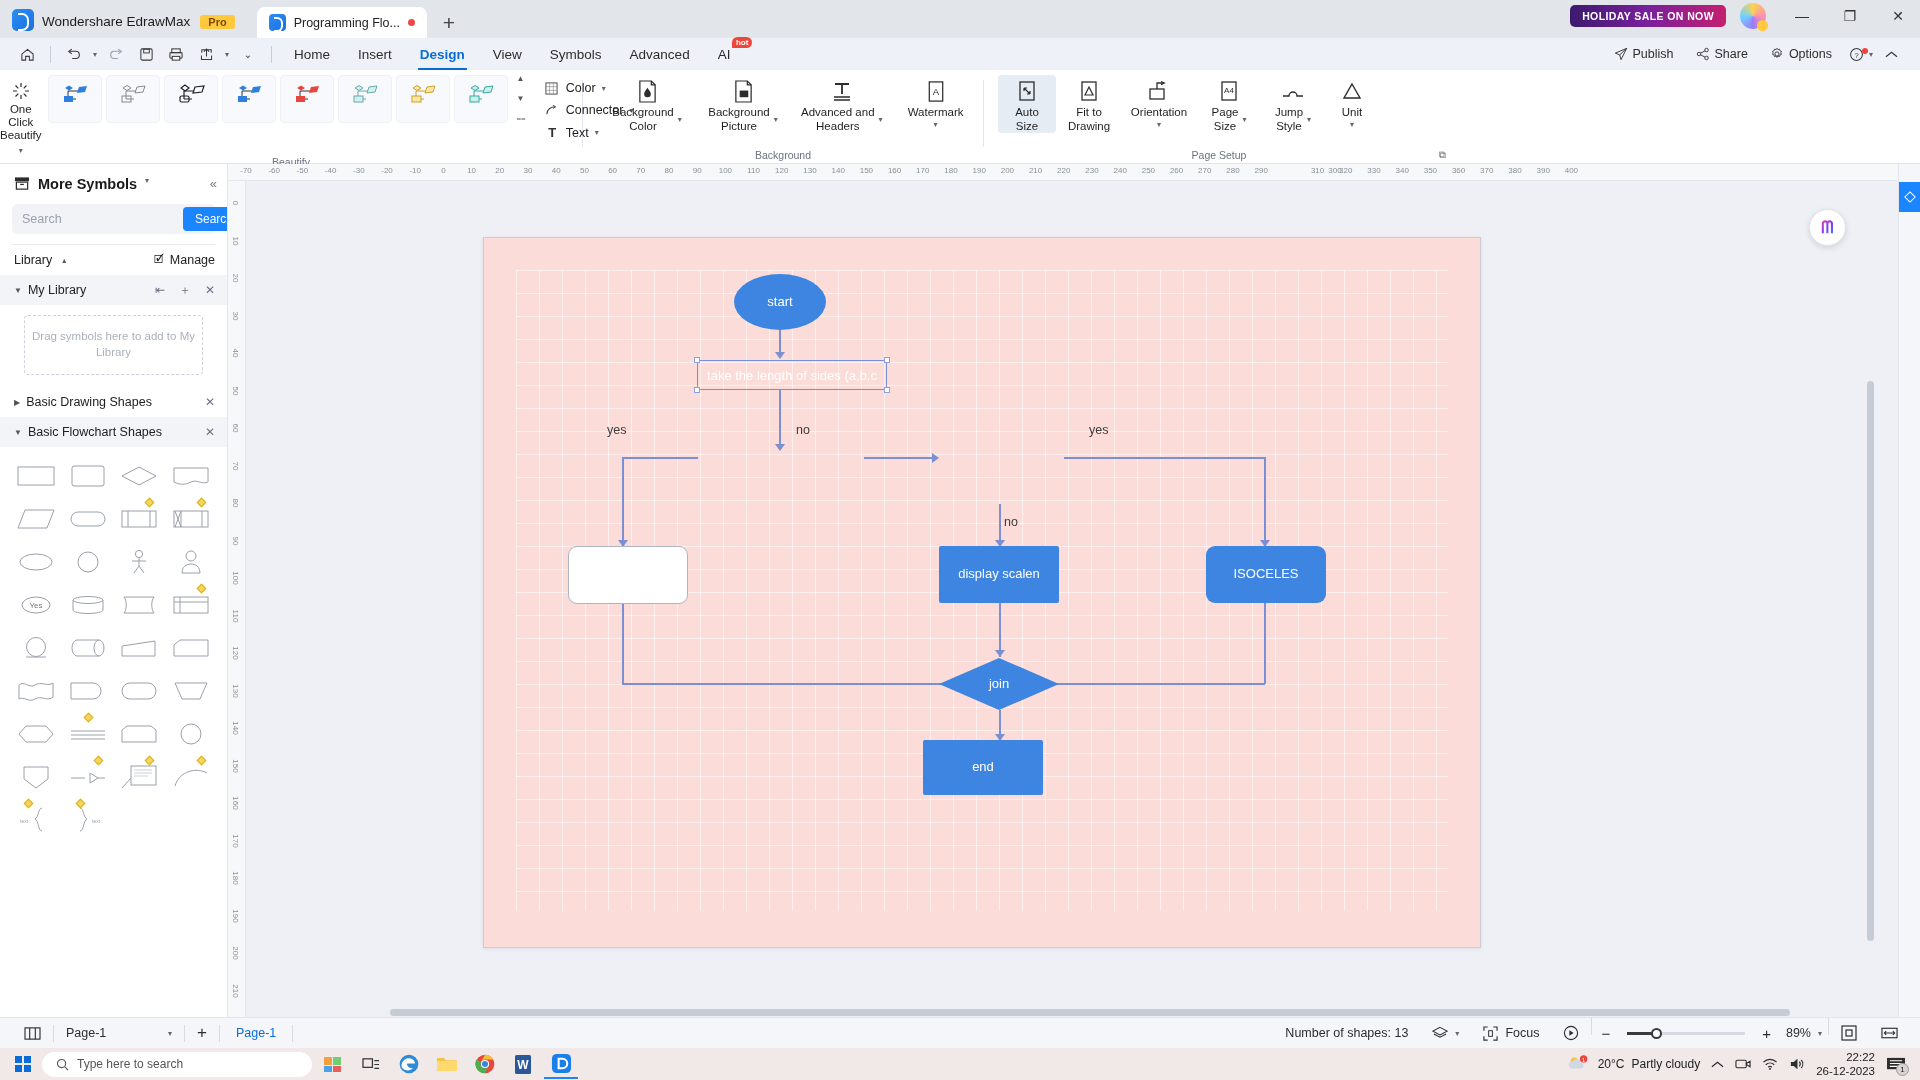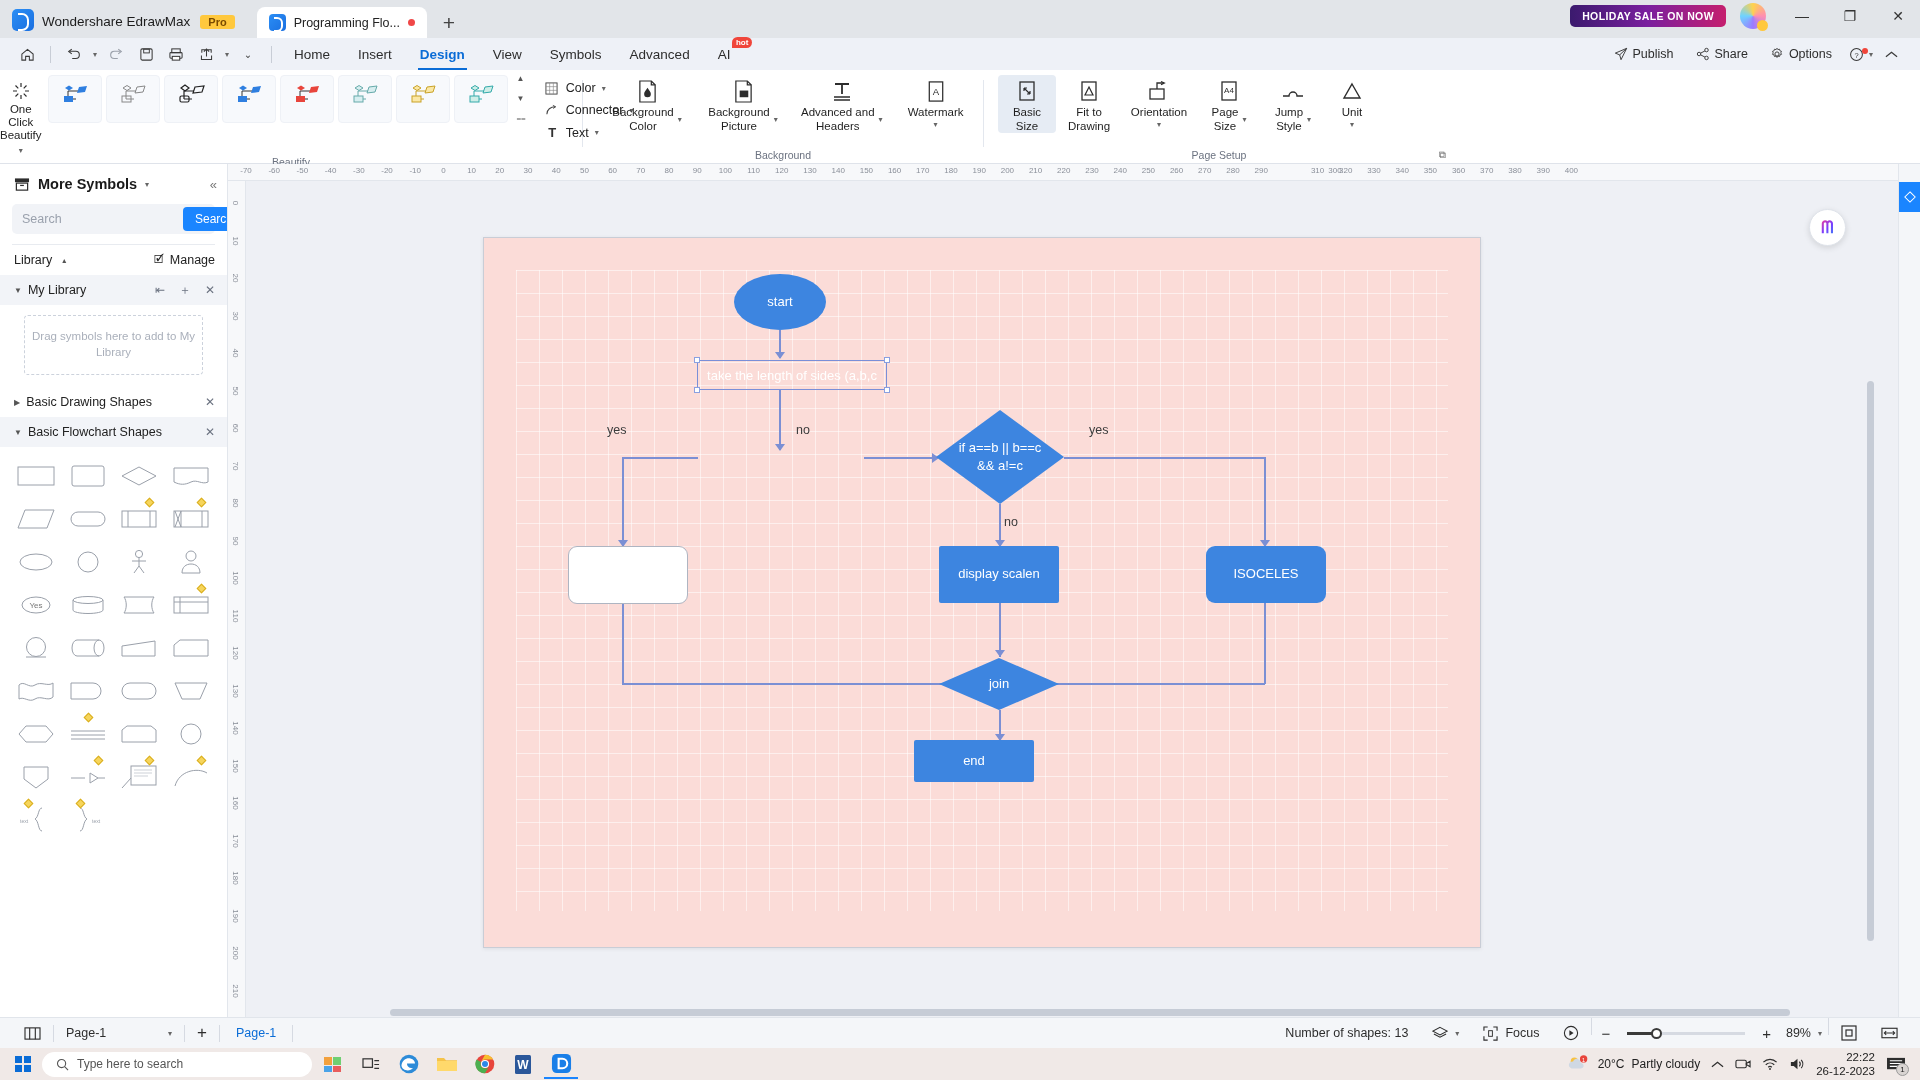--- a/index.html
+++ b/index.html
@@ -129,21 +129,21 @@
   .bb-label { font-size: 11.5px; color: #1f1f1f; text-align: center; line-height: 1.18; }
   .bb-caret { font-size: 8px; color: #666; line-height: .6; }
   .bb-row { display: flex; align-items: center; gap: 4px; }
   .dialog-launcher { position: absolute; right: 8px; bottom: 3px; font-size: 10px; color: #666; }
 
   
   .leftpanel {
     position: absolute; left: 0; top: 164px; width: 228px; bottom: 60px;
     background: #fff; border-right: 1px solid #e2e6ec; overflow: hidden;
   }
-  .lp-header { display: flex; align-items: center; padding: 12px 10px 10px 14px; gap: 8px; }
+  .lp-header { display: flex; padding: 12px 10px 10px 14px; gap: 8px; }
   .lp-header-icon { font-size: 14px; color: #333; }
   .lp-title { font-size: 14.5px; font-weight: bold; color: #1a1a1a; }
   .lp-collapse { margin-left: auto; color: #777; font-size: 13px; }
   .lp-search {
     margin: 2px 12px 10px; height: 30px; background: #f1f3f7; border-radius: 5px;
     display: flex; align-items: center; padding: 0 4px 0 10px;
   }
   .lp-search input {
     flex: 1; border: none; background: transparent; outline: none;
     font-size: 12.5px; color: #333; font-family: inherit;
@@ -625,21 +625,21 @@
   <div class="rb-group" style="width:470px">
     <div class="rb-group-body" style="padding-left:14px;gap:2px">
       <div class="big-btn selected" style="min-width:58px">
         <div class="bb-icon">
           <svg width="20" height="22" viewBox="0 0 20 22">
               <rect x="3" y="2" width="14" height="18" fill="none" stroke="#2d2d2d" stroke-width="1.3"></rect>
               <path d="M7 8l6 6M7 8h3M7 8v3M13 14h-3M13 14v-3" stroke="#2d2d2d" stroke-width="1.2" fill="none"></path>
             </svg>
         </div>
         <div class="bb-label">
-          <span>Basic</span><br>
+          <span>Auto</span><br>
           <span>Size</span>
         </div>
       </div>
 
       <div class="big-btn" style="min-width:62px">
         <div class="bb-icon">
           <svg width="20" height="22" viewBox="0 0 20 22">
               <rect x="3" y="2" width="14" height="18" fill="none" stroke="#2d2d2d" stroke-width="1.3"></rect>
               <path d="M10 7l4 8H6z" fill="none" stroke="#2d2d2d" stroke-width="1.2"></path>
             </svg>
@@ -1076,24 +1076,20 @@
 
     <div class="edge-label" style="left:312px;top:185px;">no</div>
 
     <div class="conn" style="left:138px;top:219px;width:76px;height:1.6px;"></div>
     <div class="conn" style="left:138px;top:219px;width:1.6px;height:89px;"></div>
     <div class="arrow-d" style="left:134px;top:302px;"></div>
 
     <div class="conn" style="left:380px;top:219px;width:74px;height:1.6px;"></div>
     <div class="arrow-r" style="left:448px;top:215px;"></div>
 
-    <div class="fc-diamond-wrap" style="left:452px;top:172px;width:128px;height:94px;">
-      <div class="fc-diamond-shape"></div>
-      <div class="fc-diamond-label" style="padding:0 14px">if a==b || b==c &amp;&amp; a!=c</div>
-    </div>
 
     <div class="edge-label" style="left:605px;top:185px;">yes</div>
 
     <div class="edge-label" style="left:520px;top:277px;">no</div>
 
     <div class="conn" style="left:580px;top:219px;width:201px;height:1.6px;"></div>
     <div class="conn" style="left:780px;top:219px;width:1.6px;height:89px;"></div>
     <div class="arrow-d" style="left:776px;top:302px;"></div>
 
     <div class="conn" style="left:515px;top:266px;width:1.6px;height:42px;"></div>
@@ -1121,21 +1117,21 @@
     <div class="arrow-l" style="left:554px;top:441px;"></div>
 
     <div class="fc-diamond-wrap" style="left:455px;top:420px;width:120px;height:52px;">
       <div class="fc-diamond-shape"></div>
       <div class="fc-diamond-label">join</div>
     </div>
 
     <div class="conn" style="left:515px;top:472px;width:1.6px;height:30px;"></div>
     <div class="arrow-d" style="left:511px;top:496px;"></div>
 
-    <div class="fc fc-node fc-rect" style="left:430px;top:502px;width:120px;height:42px;">
+    <div class="fc fc-node fc-rect" style="left:439px;top:502px;width:120px;height:55px;">
       <span>end</span>
     </div>
   </div>
 
   <div class="vscroll"></div>
 </div>
 
 <div class="hscroll"></div>
 
 <div class="right-rail">

